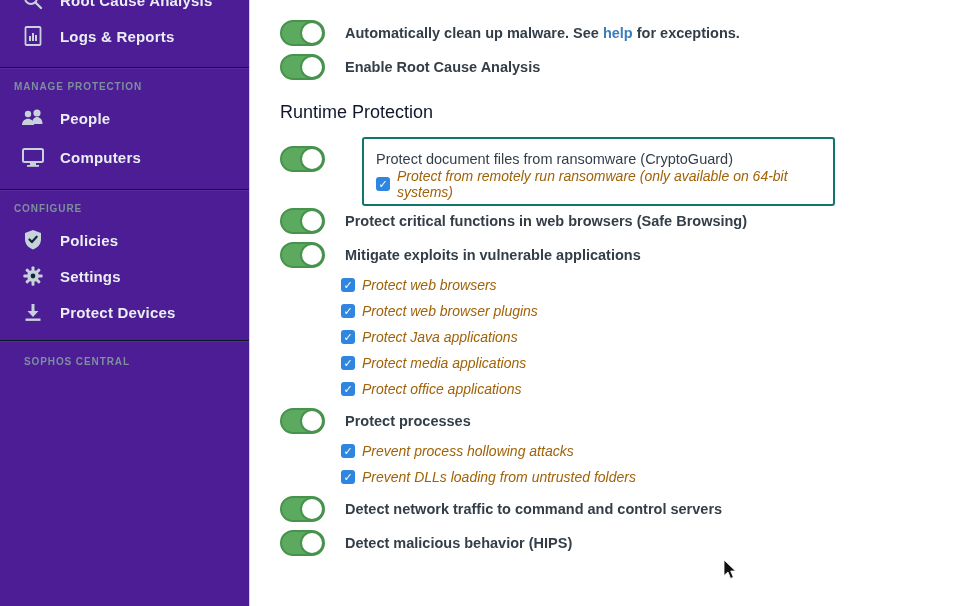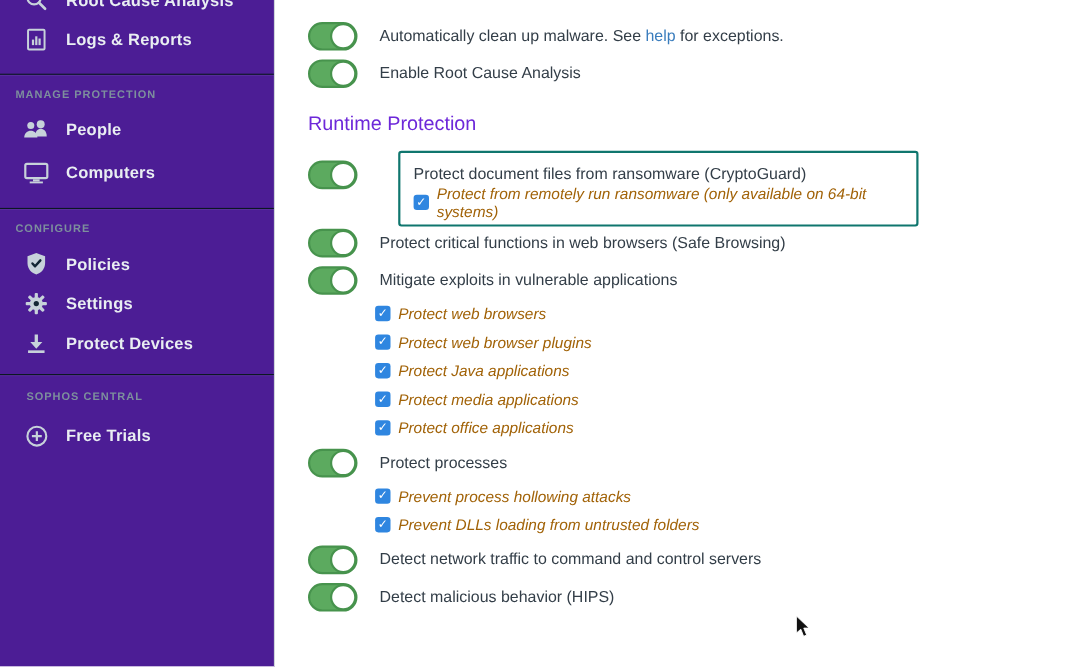--- a/index.html
+++ b/index.html
@@ -29,33 +29,33 @@
   }
   .section-header.s1 { margin-top:8px; }
   .section-header.s2 { margin-top:8px; }
   .section-header.s3 { margin-top:10px;padding-left:24px; }
   .mt3 { margin-top:3px;align-items:center; }
   .mt6 { margin-top:6px; }
 
   
   .content { flex:1; background:#ffffff; padding:20px 0 0 30px; position:relative; }
 
-  .toggle-row { display:flex; align-items:center; gap:20px; height:26px; margin-bottom:8px; }
+  .toggle-row { display:flex; align-items:center; gap:20px; height:26px; margin-bottom:8px;font-weight:bold; }
   .toggle {
     width:45px; height:26px; border-radius:13px; background:#5caa5f;
     border:2px solid #47934d; position:relative; flex:0 0 45px; cursor:pointer;
   }
   .knob {
     position:absolute; right:-1px; top:-1px; width:24px; height:24px; border-radius:50%;
     background:#ffffff; border:2px solid #47934d;
   }
   .row-label { font-size:14.5px; color:#333e48; }
   .row-label a { color:#3a7dbd; text-decoration:none; }
 
-  .heading { font-size:18px; color:#6d28d9; font-weight:400; margin-top:22px; margin-bottom:14px; }
+  .heading { font-size:18px; color:#0f172a; font-weight:400; margin-top:22px; margin-bottom:14px; }
 
   
   .hl-group { position:relative; height:69px; margin-bottom:2px; }
   .hl-group .toggle { position:absolute; left:0; top:9px; }
   .hl-box {
     position:absolute; left:82px; top:0; width:473px; height:69px;
     border:2px solid #0f766e; border-radius:3px; background:#ffffff;
     padding:12px 12px 0 12px;
   }
   .hl-box .row-label { display:block; }
@@ -170,30 +170,20 @@
             <path d="M8.5,2 h3 v7 h4 l-5.5,6 l-5.5,-6 h4 z" fill="#c7d2da"></path>
             <rect x="2.5" y="16.5" width="15" height="2.4" fill="#c7d2da"></rect>
           </svg>
       </span>
       <span>Protect Devices</span>
     </div>
 
     <div class="divider d3"></div>
     <div class="section-header s3">SOPHOS CENTRAL</div>
 
-    <div class="nav-item mt6">
-      <span class="nav-icon">
-        <svg width="21" height="21" viewBox="0 0 21 21">
-            <circle cx="10.5" cy="10.5" r="8.6" fill="none" stroke="#c7d2da" stroke-width="1.9"></circle>
-            <line x1="10.5" y1="6" x2="10.5" y2="15" stroke="#c7d2da" stroke-width="2"></line>
-            <line x1="6" y1="10.5" x2="15" y2="10.5" stroke="#c7d2da" stroke-width="2"></line>
-          </svg>
-      </span>
-      <span>Free Trials</span>
-    </div>
 
   </nav>
 
   <main class="content">
 
     <div class="toggle-row">
       <div class="toggle">
           <div class="knob"></div>
         </div>
       <span class="row-label"><span>Automatically clean up malware. See </span><a href="#">help</a><span> for exceptions.</span></span>

